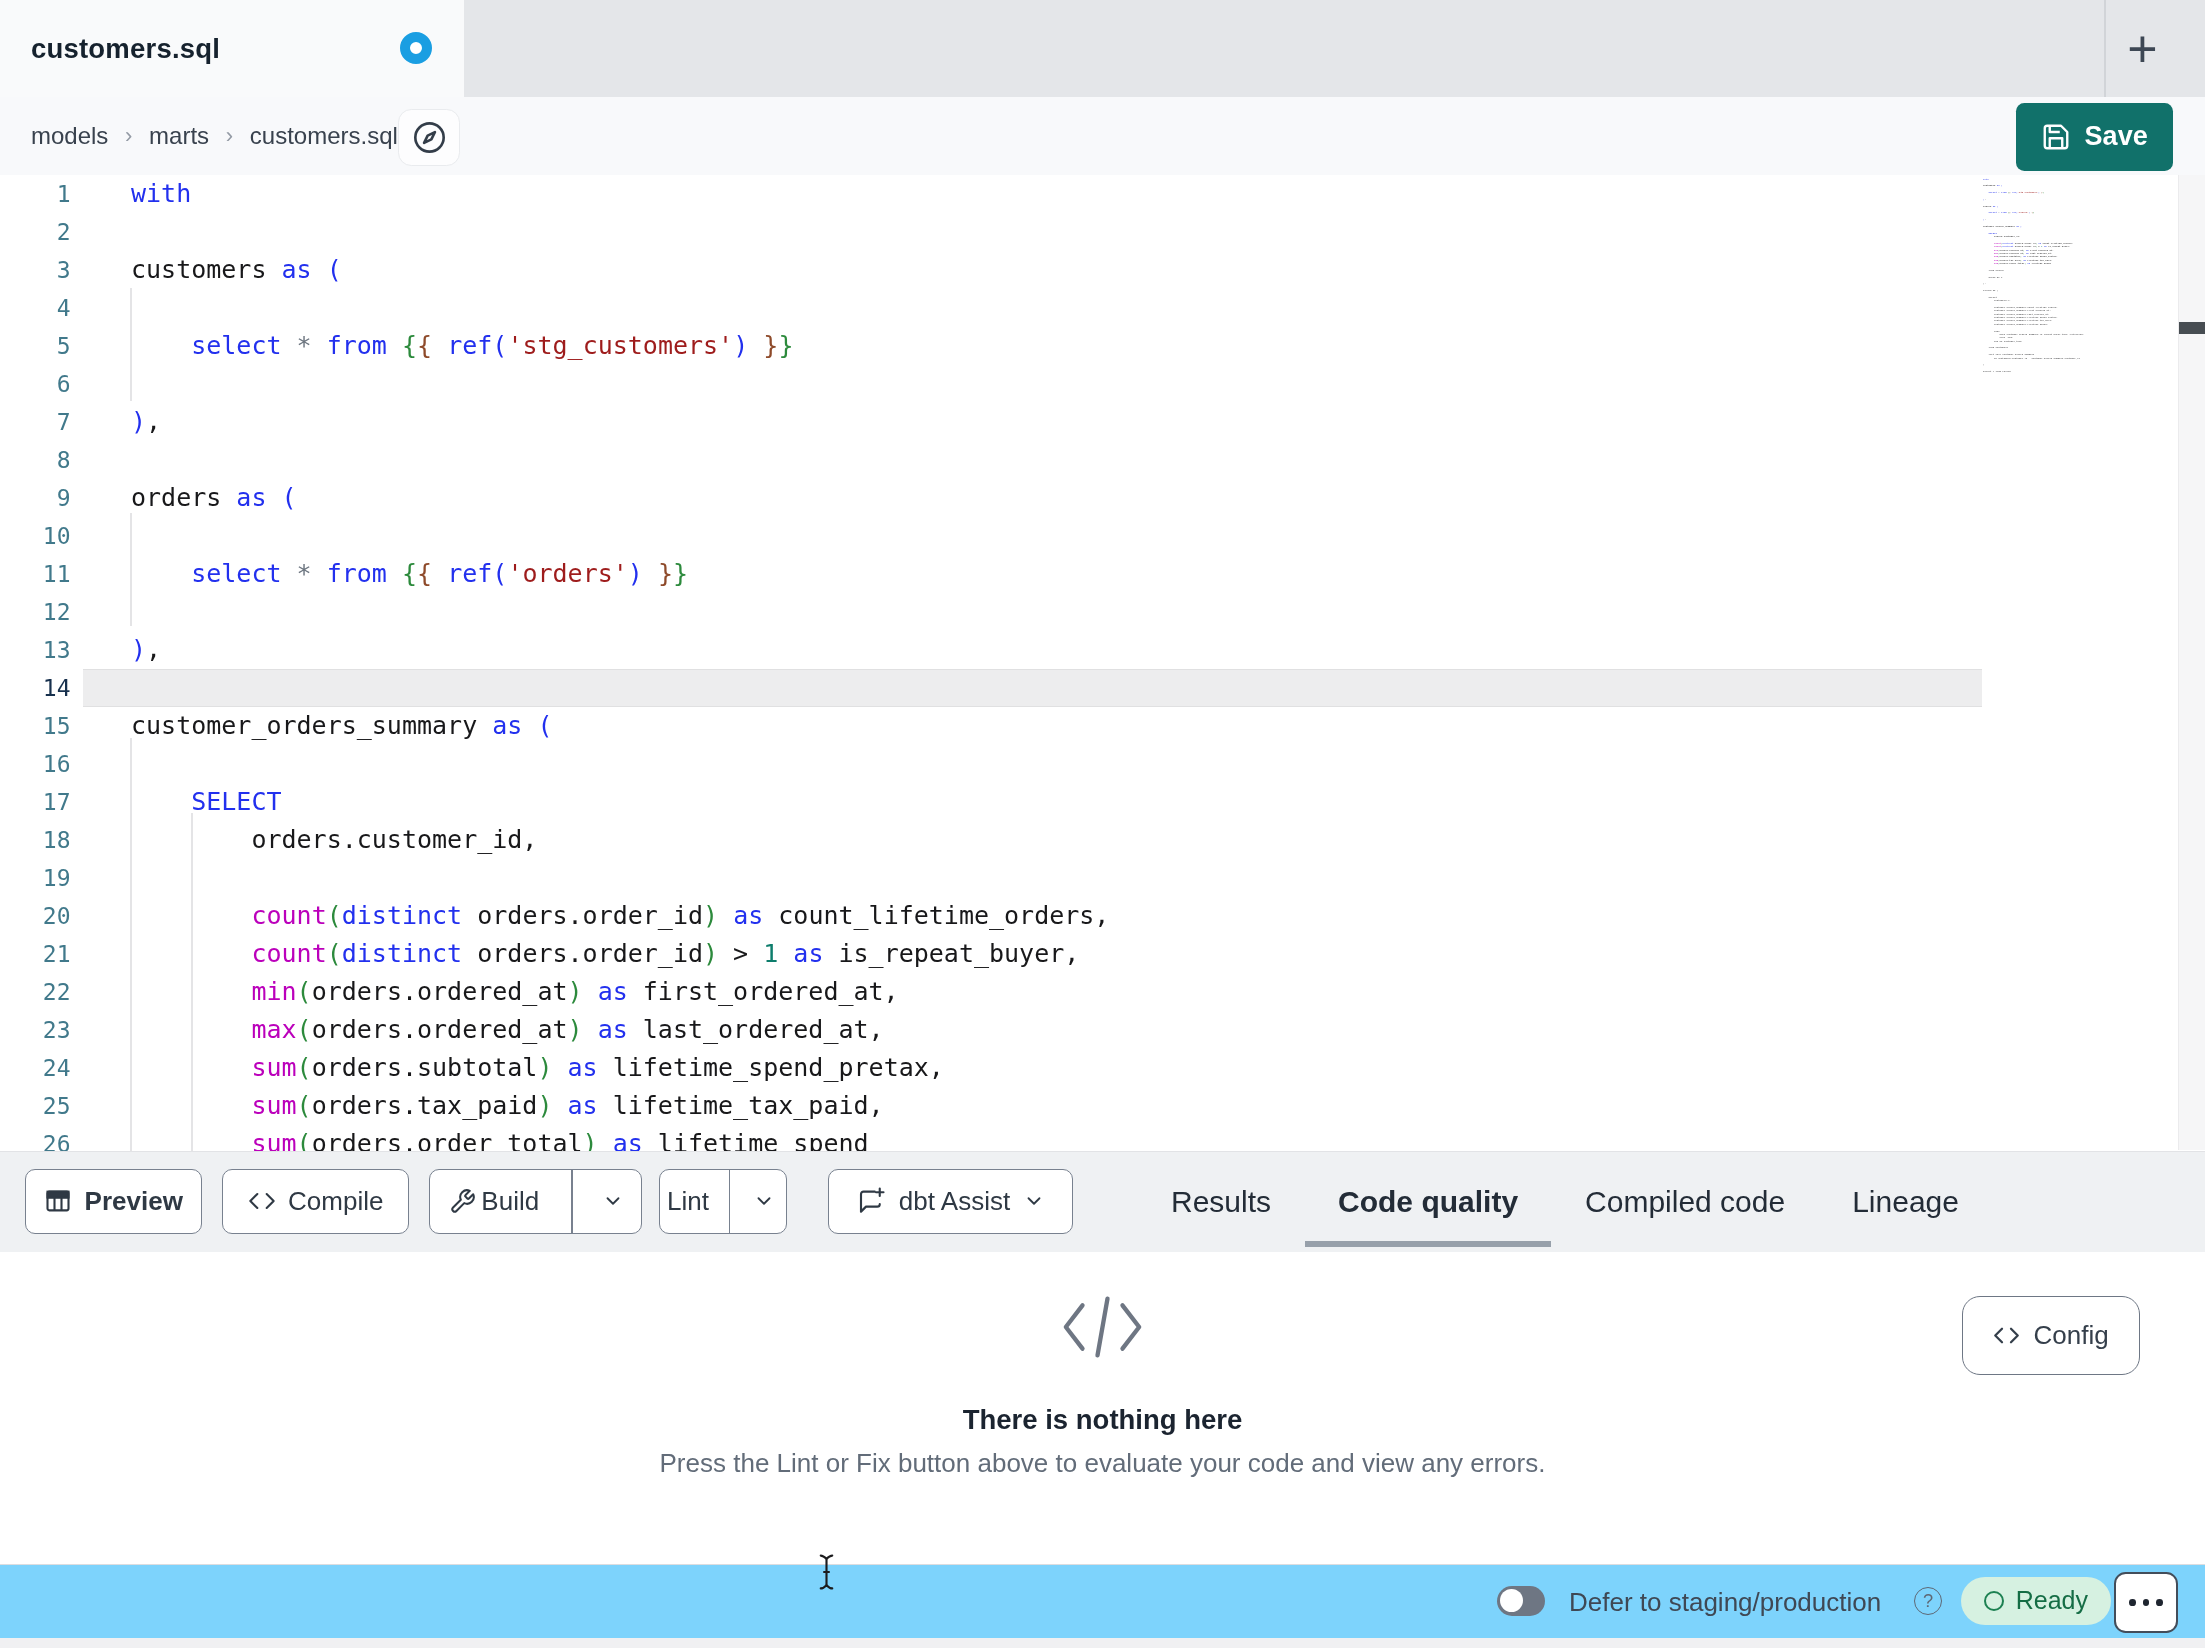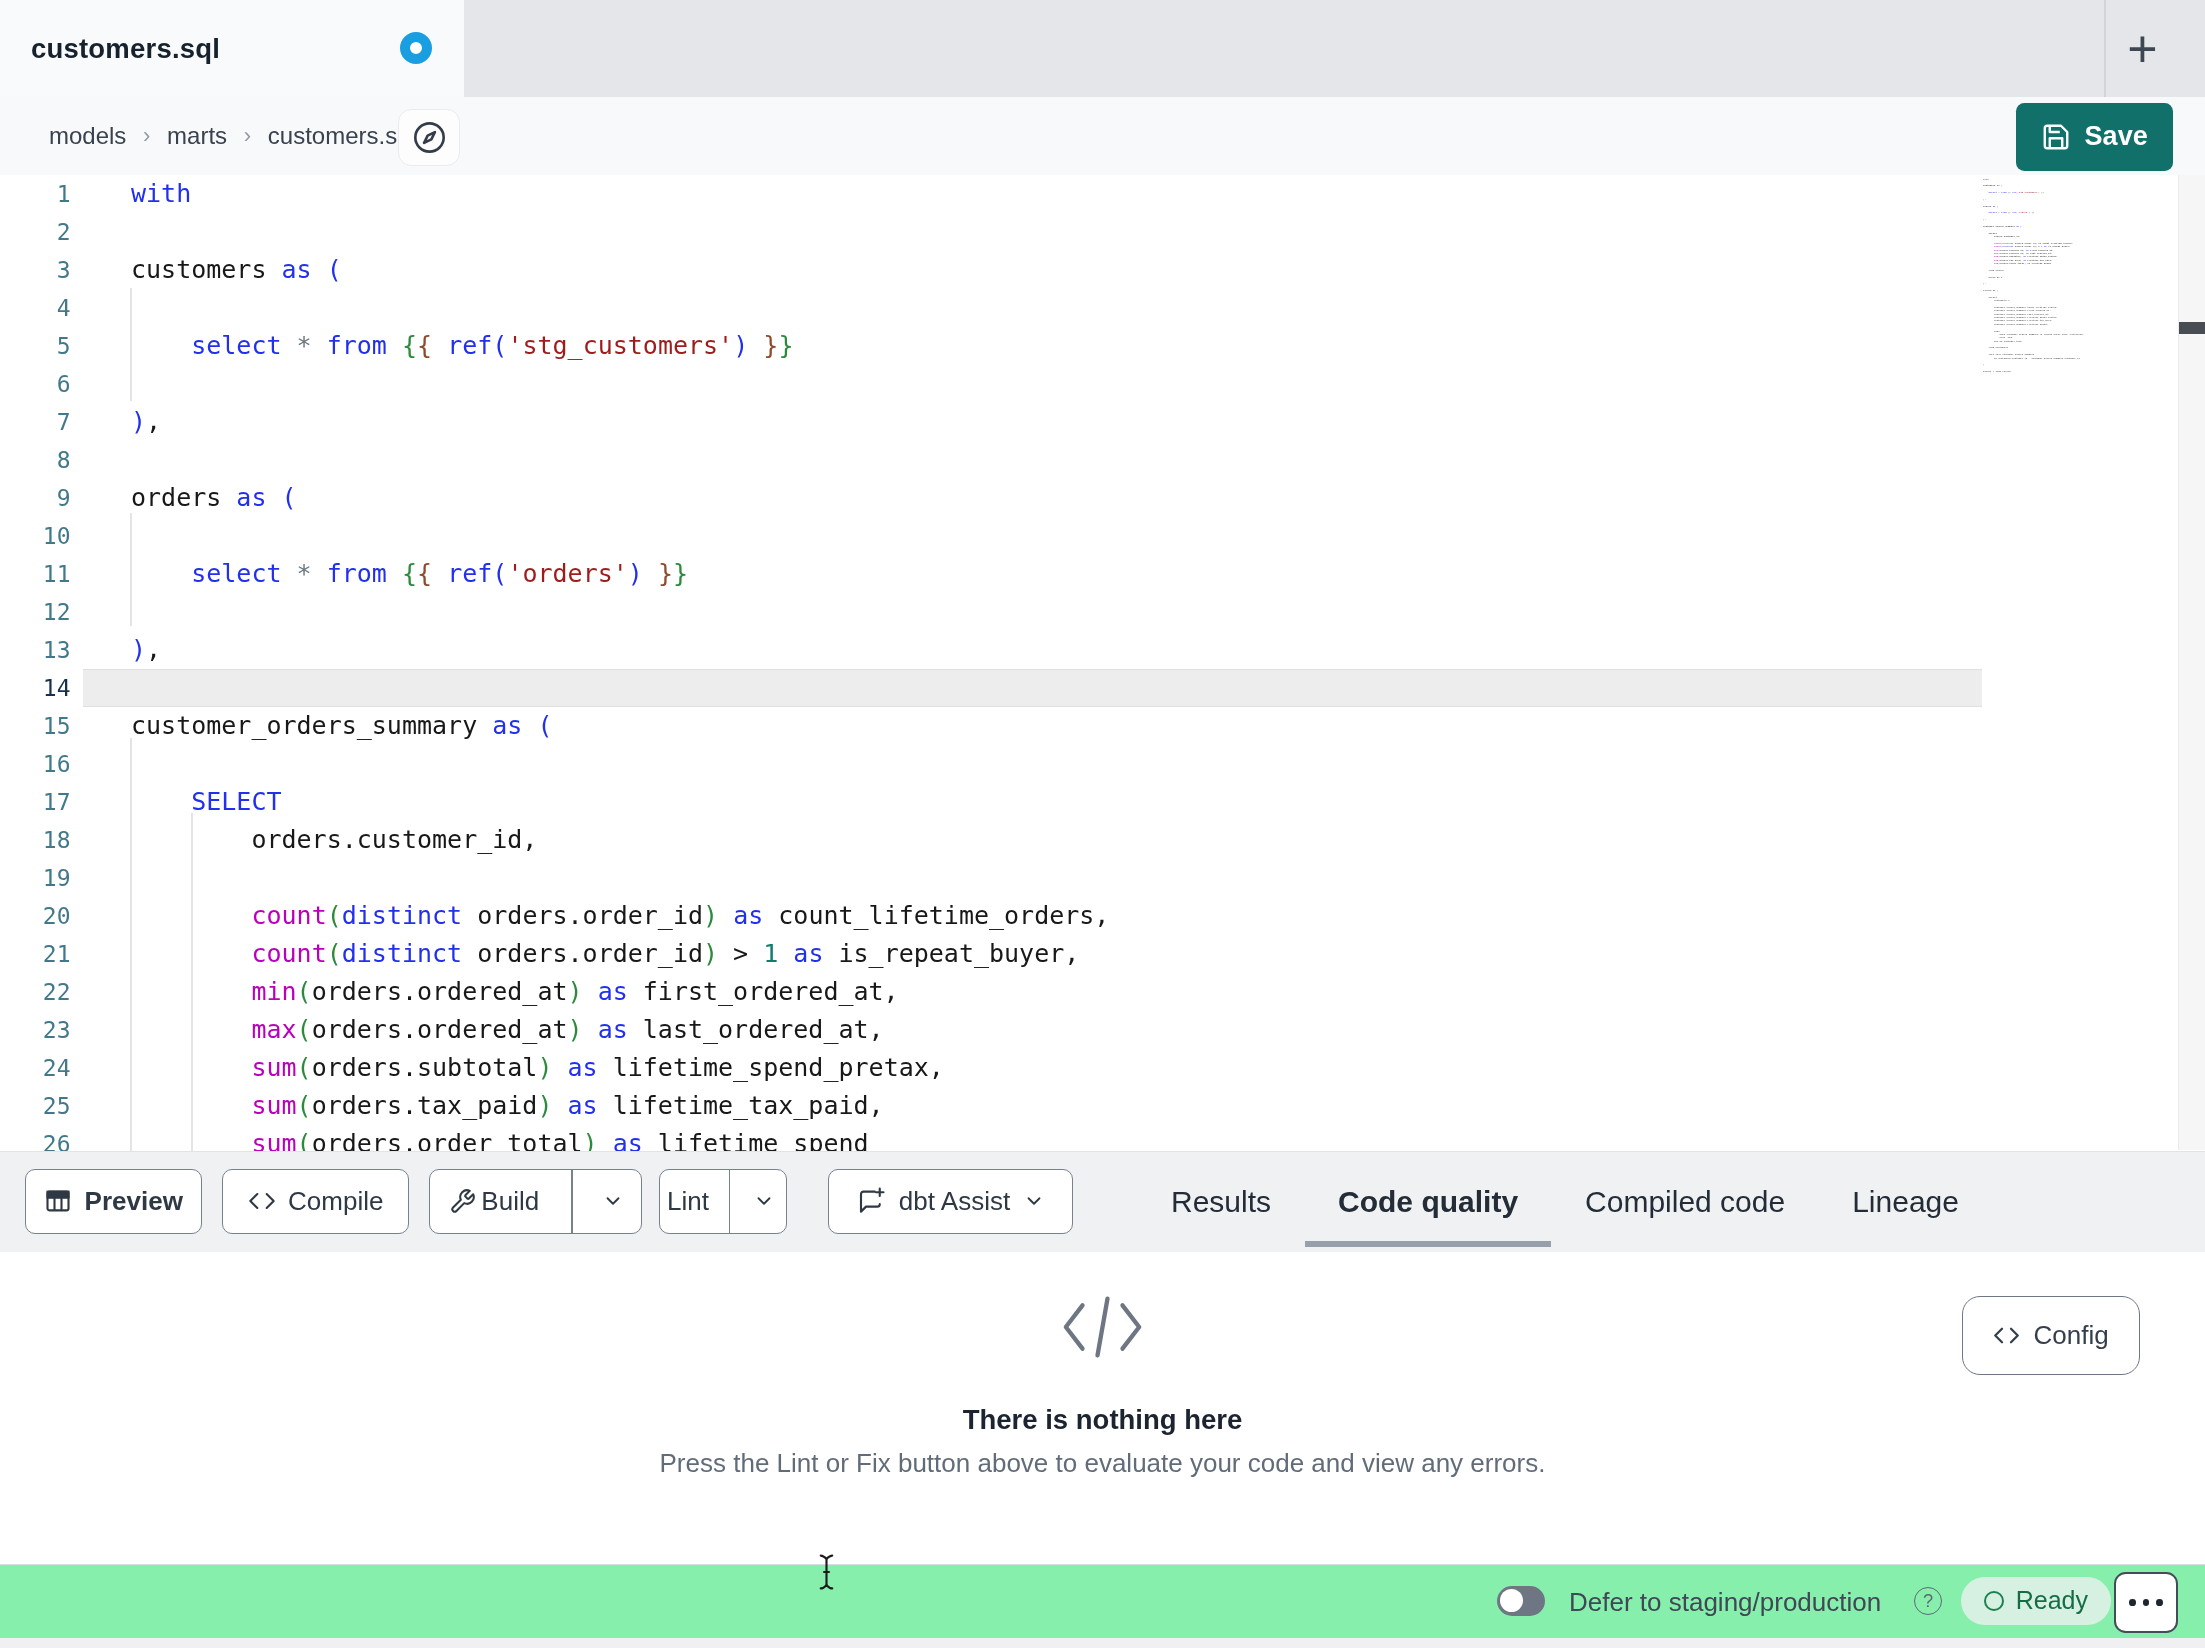--- a/index.html
+++ b/index.html
@@ -13,21 +13,21 @@
   .tab-title{font-size:27.5px;font-weight:700;color:#16222e;letter-spacing:0.2px;}
   .unsaved-dot{position:absolute;left:400px;top:32px;width:32px;height:32px;border-radius:50%;
                border:10px solid #1a9ee2;box-sizing:border-box;background:#fff;}
   .tabbar-divider{position:absolute;left:2104px;top:0;width:1.7px;height:97px;background:#d1d4d8;}
   .new-tab{position:absolute;right:25px;top:0;width:75px;height:97px;display:flex;align-items:center;
            justify-content:center;font-size:52px;font-weight:300;color:#3d4754;cursor:pointer;}
 
   
   .topbar{position:absolute;top:97px;left:0;right:0;height:78px;background:#f8f9fb;}
   .breadcrumb{position:absolute;left:31px;top:0;height:78px;display:flex;align-items:center;gap:16.7px;
-              font-size:24px;color:#39424e;margin-left:18px;}
+              font-size:24px;color:#39424e;}
   .crumb-sep{color:#949ba5;font-size:22px;}
   .compass-btn{position:absolute;left:398px;top:11.7px;width:60px;height:55px;border-radius:13.3px;
                background:#fdfdfe;border:1.7px solid #e9ebee;display:flex;align-items:center;justify-content:center;}
   .save-btn{position:absolute;right:32px;top:5.8px;width:157px;height:68px;border-radius:8.3px;border:none;
             background:#11716a;color:#fff;font-size:27px;font-weight:600;display:flex;align-items:center;
             justify-content:center;gap:13.3px;cursor:pointer;font-family:"Liberation Sans",sans-serif;}
 
   
   .editor{position:absolute;top:175px;left:0;width:2205px;height:975px;background:#fff;}
   .gutter{position:absolute;left:0;top:0;width:83px;text-align:right;box-sizing:border-box;padding-right:12.5px;
@@ -62,21 +62,21 @@
   
   .results-panel{position:absolute;top:1252px;left:0;right:0;height:312px;background:#fff;}
   .empty{position:absolute;left:0;right:0;top:40px;display:flex;flex-direction:column;align-items:center;gap:0;}
   .empty-title{font-size:27.5px;font-weight:700;color:#1b2430;margin-top:42px;}
   .empty-sub{font-size:26px;color:#626c79;margin-top:11.7px;}
   .config-btn{position:absolute;left:1962px;top:44px;width:178px;height:79px;border-radius:18px;background:#fff;
               border:1.7px solid #6e7785;display:flex;align-items:center;justify-content:center;gap:13.3px;
               font-size:26px;color:#353f4b;cursor:pointer;font-family:"Liberation Sans",sans-serif;}
 
   
-  .statusbar{position:absolute;top:1564px;left:0;right:0;height:74px;background:#86efac;border-top:0.8px solid #dcdde0;}
+  .statusbar{position:absolute;top:1564px;left:0;right:0;height:74px;background:#7dd3fc;border-top:0.8px solid #dcdde0;}
   .bottom-strip{position:absolute;bottom:0;left:0;right:0;height:10px;background:#f0f0f2;}
   .toggle{position:absolute;left:1497px;top:21px;width:48px;height:30px;border-radius:15px;background:#6e7683;cursor:pointer;}
   .toggle .knob{position:absolute;left:3.3px;top:3.3px;width:23px;height:23px;border-radius:50%;background:#fff;}
   .defer-label{position:absolute;left:1569px;top:0;height:74px;display:flex;align-items:center;font-size:26px;color:#3f4854;}
   .help-icon{position:absolute;left:1914px;top:22px;width:28px;height:28px;border-radius:50%;border:1.7px solid #5e6875;
              display:flex;align-items:center;justify-content:center;font-size:18.3px;color:#5e6875;box-sizing:border-box;}
   .ready-badge{position:absolute;left:1961px;top:11.7px;height:48px;padding:0 23px;border-radius:24px;background:#d6f1e1;
                display:flex;align-items:center;gap:11.7px;font-size:25px;color:#156d45;}
   .ready-ring{width:20px;height:20px;border-radius:50%;border:2.5px solid #1d8152;box-sizing:border-box;}
   .more-btn{position:absolute;left:2114px;top:6.7px;width:64px;height:61px;border-radius:11.7px;background:#fff;

